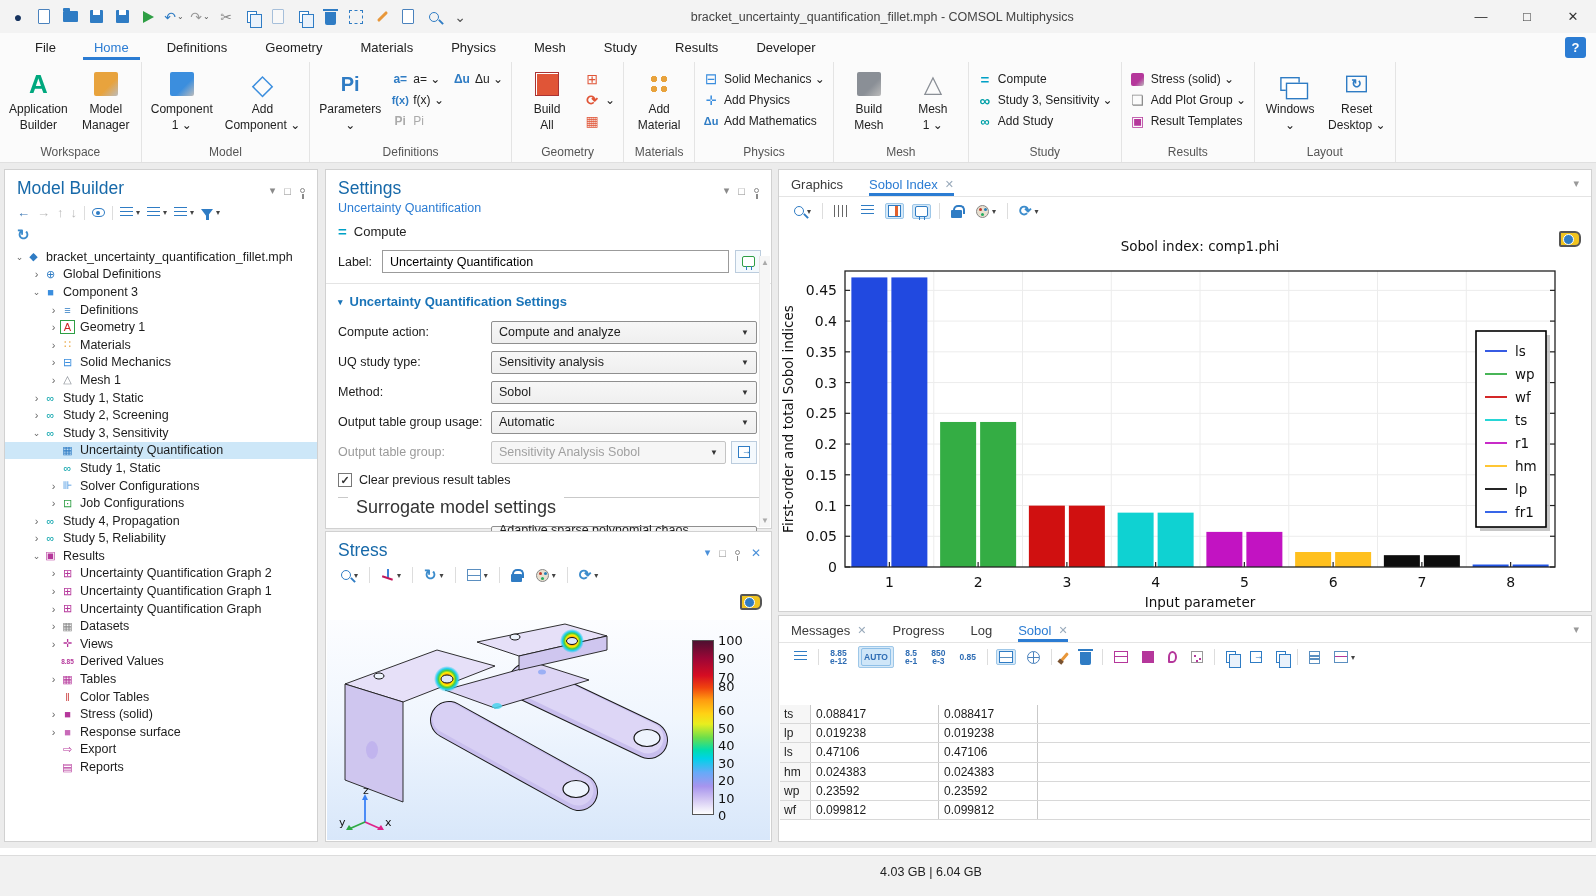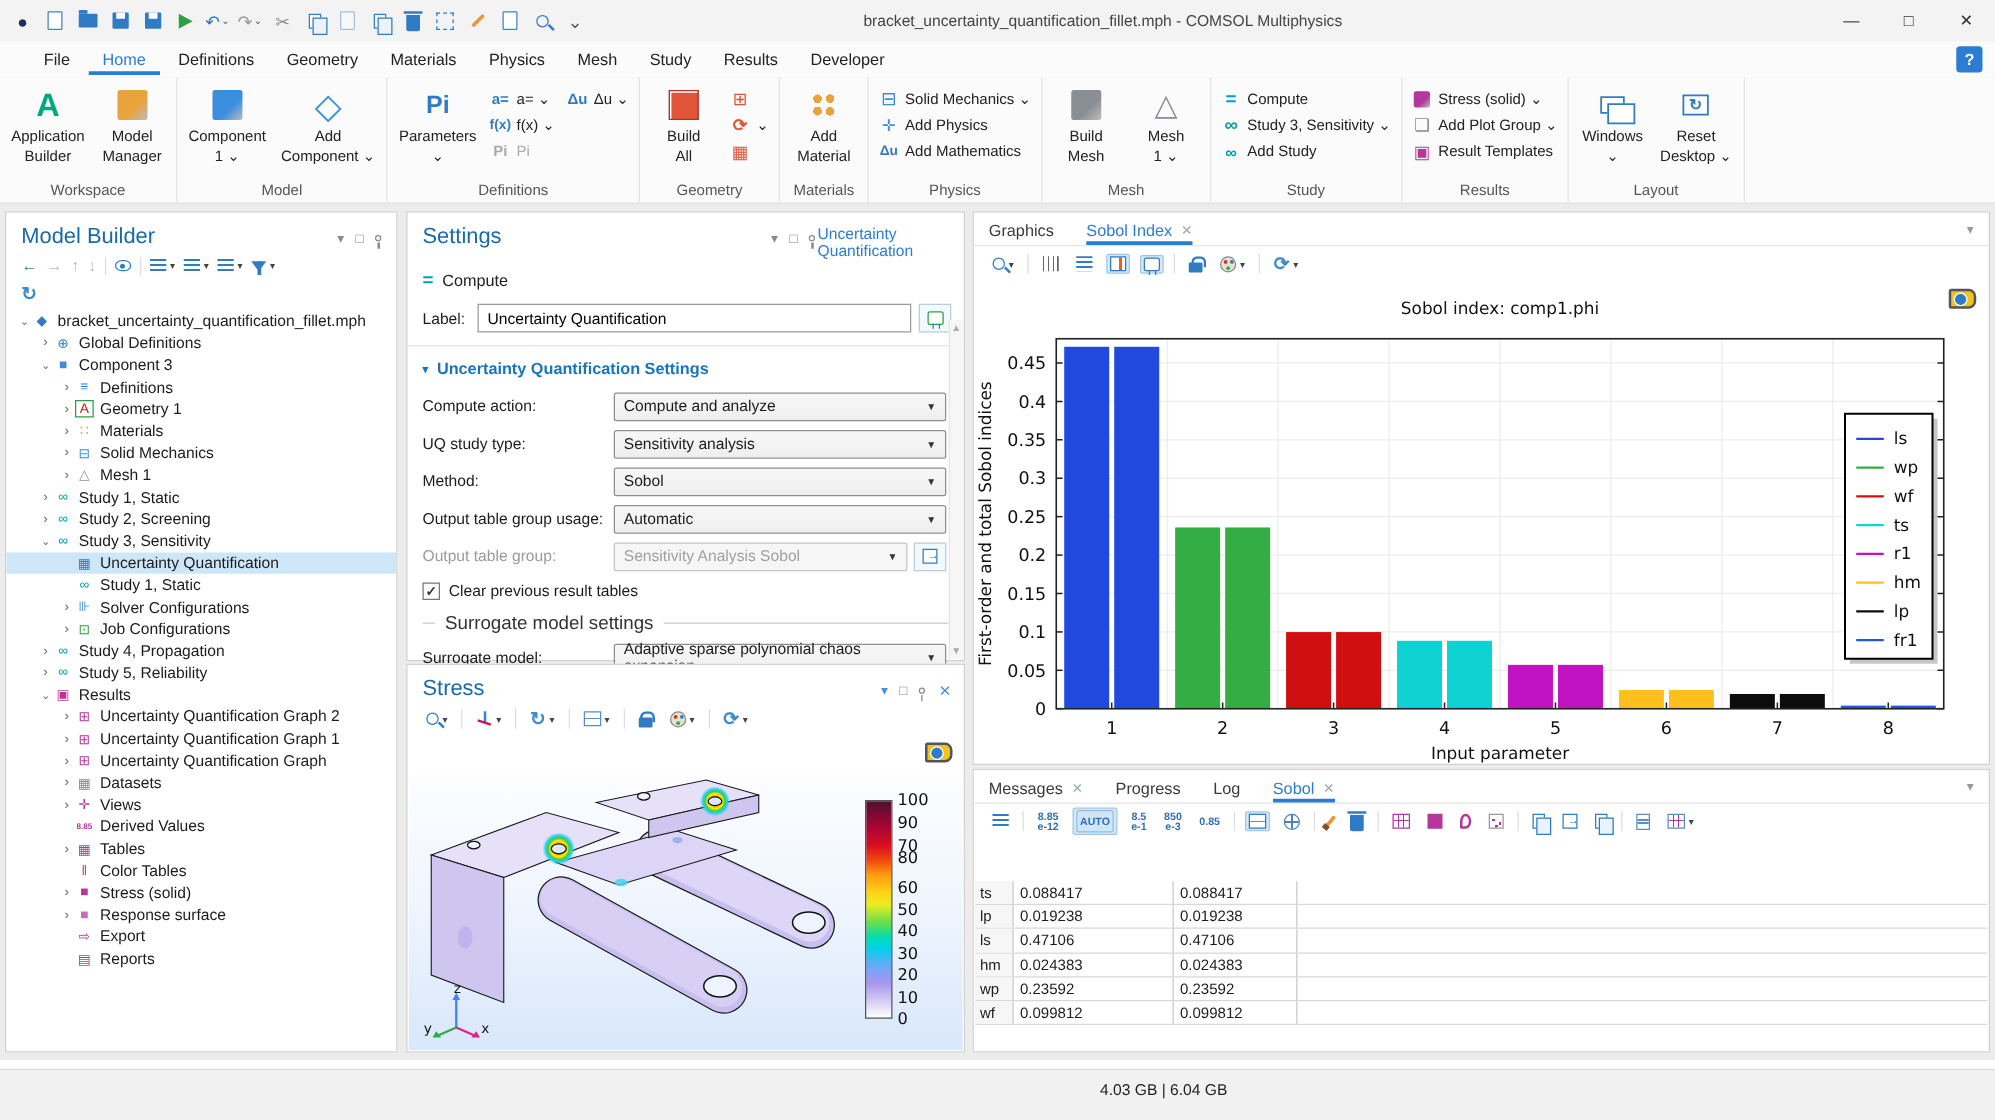--- a/index.html
+++ b/index.html
@@ -111,21 +111,21 @@
   .sec-head { display:flex; align-items:center; gap:7px; color:#1a74b8; font-weight:bold; font-size:13px; padding:10px 12px 8px; }
   .sec-head .chev { font-size:9px; color:#1a74b8; }
   .set-row { display:flex; align-items:center; padding:3.5px 14px 3.5px 12px; }
   .set-row .slbl { width:153px; font-size:12.5px; color:#1c1c1c; flex:none; }
   .set-row .slbl.dis { color:#9a9a9a; }
   .combo { flex:1; height:23px; border:1px solid #8f8f8f; border-radius:2px; background:linear-gradient(#f7f7f7,#efefef); display:flex; align-items:center; padding:0 7px; font-size:12.5px; position:relative; }
   .combo .car { margin-left:auto; font-size:8px; color:#333; }
   .combo.dis { border-color:#c4c4c4; color:#a0a0a0; background:#f6f6f6;gap:24px; }
   .cb-row { display:flex; align-items:center; gap:7px; padding:6px 12px 4px; font-size:12.5px; }
   .cbx { width:14px; height:14px; border:1px solid #777; background:#fff; display:flex; align-items:center; justify-content:center; font-size:11px; color:#333; font-weight:bold; }
-  .fdiv { display:flex; align-items:center; gap:8px; padding:6px 12px 4px; font-size:15px; color:#333; }
+  .fdiv { display:flex; align-items:flex-start; gap:8px; padding:6px 12px 4px; font-size:18px; color:#333; }
   .fdiv::before { content:""; width:10px; height:1px; background:#c9c9c9; }
   .fdiv::after { content:""; flex:1; height:1px; background:#c9c9c9; }
   .sscroll { position:absolute; right:1px; top:86px; bottom:1px; width:11px; background:#f6f6f6; border-left:1px solid #e6e6e6; display:flex; flex-direction:column; justify-content:space-between; align-items:center; padding:2px 0; color:#aaa; font-size:8px; }
 
   
   .pt-toolbar { display:flex; align-items:center; gap:8px; padding:3px 10px 5px 12px; }
   .pt-toolbar .sep { width:1px; height:16px; background:#ddd; }
   .pt-toolbar .car { font-size:8px; color:#444; }
   .tbtn { display:flex; align-items:center; gap:3px; padding:2px 3px; border-radius:2px; }
   .tbtn.pressed { background:#d6e9f8; border:1px solid #9ec7e8; padding:1px 2px; }
@@ -216,21 +216,21 @@
     </div>
   <div class="win-title">bracket_uncertainty_quantification_fillet.mph - COMSOL Multiphysics</div>
   <div class="win-ctrls">
     <span>—</span>
     <span>□</span>
     <span>✕</span>
   </div>
 </div>
 
 <div class="menubar">
-  <div id="menu-items" style="display:flex;gap:4px;">
+  <div id="menu-items" style="display:flex;gap:16px;">
       <span class="menu-item">File</span>
       <span class="menu-item active">Home</span>
       <span class="menu-item">Definitions</span>
       <span class="menu-item">Geometry</span>
       <span class="menu-item">Materials</span>
       <span class="menu-item">Physics</span>
       <span class="menu-item">Mesh</span>
       <span class="menu-item">Study</span>
       <span class="menu-item">Results</span>
       <span class="menu-item">Developer</span>
@@ -637,21 +637,21 @@
         </div>
         <div class="tree-row" style="padding-left: 42px;">
           <span class="texp"></span>
           <span class="tico" style="color: rgb(181, 55, 155);">▤</span>
           <span>Reports</span>
         </div>
       </div>
   </div>
 
   <div class="panel" style="left:325px;top:6px;width:447px;height:360px;">
-    <div class="p-head" style="flex-direction:row;align-items:flex-start;">
+    <div class="p-head" style="flex-direction:column;align-items:flex-start;">
       <div style="display:flex;width:100%;align-items:baseline;">
         <span class="p-title">Settings</span>
         <span class="p-hicons">
             <span>▾</span>
             <span>□</span>
             <span class="ic-pin"></span>
           </span>
       </div>
       <span style="font-size:12.5px;color:#2b7cd3;padding-top:2px;">Uncertainty Quantification</span>
     </div>

